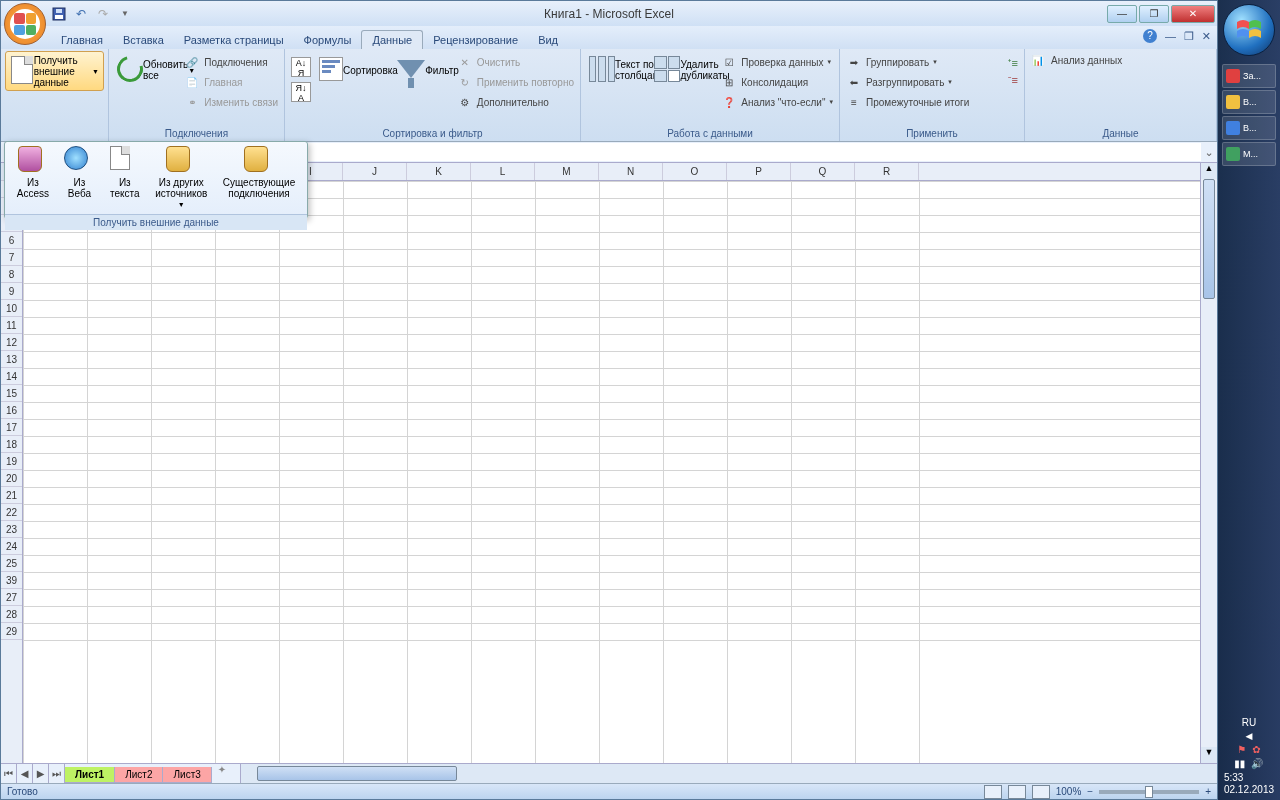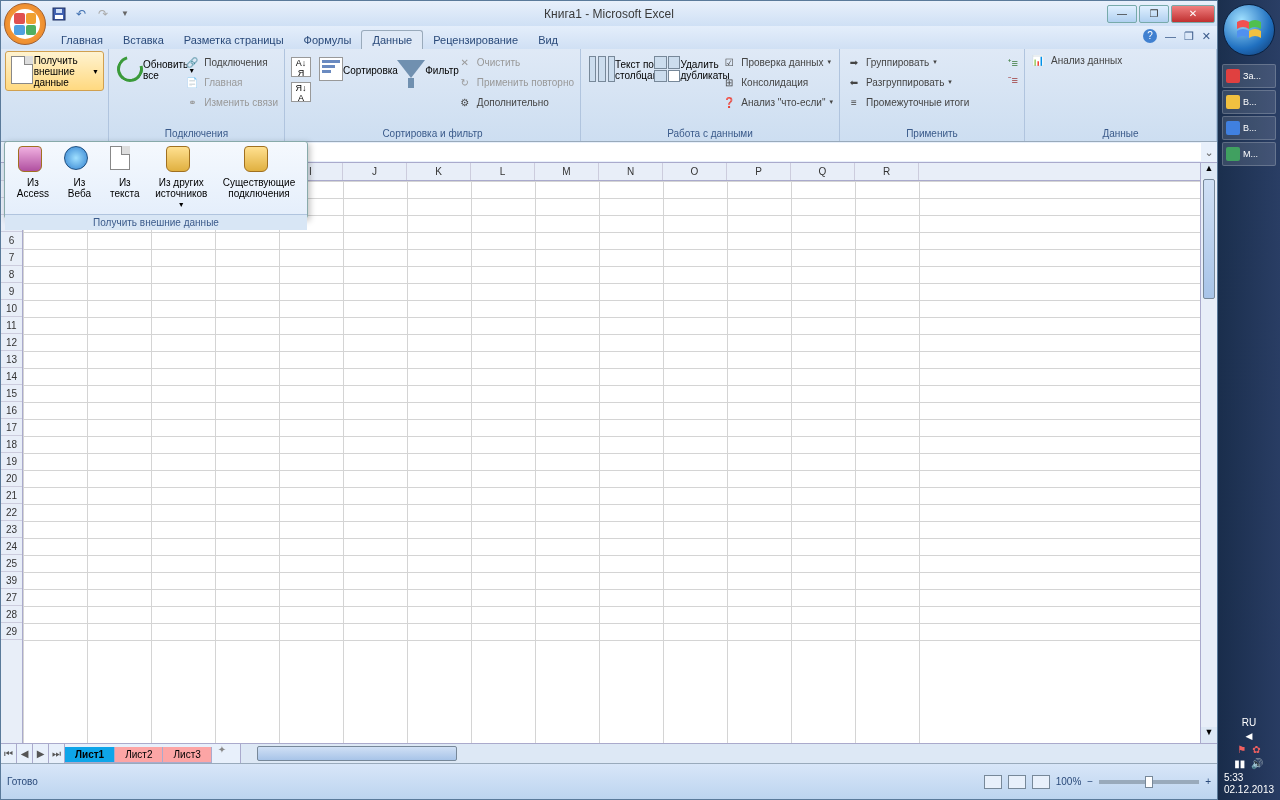--- a/index.html
+++ b/index.html
@@ -66,26 +66,26 @@
 .vscroll { width: 17px; background: #e8eef8; border-left: 1px solid #aac; position: relative; }
 .vscroll .thumb { position: absolute; left: 2px; right: 2px; top: 16px; height: 120px; background: linear-gradient(#d0e0f5,#a8c4e8); border: 1px solid #789; border-radius: 2px; }
 .vscroll .arr { position: absolute; left: 0; right: 0; height: 16px; text-align: center; font-size: 9px; background: #dde8f5; }
 
 
 .sheetbar { height: 20px; display: flex; background: #e8f0fb; border-top: 1px solid #aac; font-size: 10px; }
 .navbtns { display: flex; }
 .navbtns div { width: 16px; border-right: 1px solid #aac; text-align: center; line-height: 20px; color: #555; }
 .sheettabs { display: flex; align-items: flex-end; }
 .sheettab { padding: 2px 10px; border: 1px solid #aac; border-top: none; background: #fca5a5; margin-left: -1px; }
-.sheettab.active { background: #0ea5e9; font-weight: bold; }
+.sheettab.active { background: #bef264; font-weight: bold; }
 .hscroll { flex: 1; margin-left: 8px; background: #dde8f5; position: relative; border-left: 1px solid #aac; }
 .hscroll .thumb { position: absolute; left: 16px; top: 2px; bottom: 2px; width: 200px; background: linear-gradient(#d0e0f5,#a8c4e8); border: 1px solid #789; border-radius: 2px; }
 
 
-.statusbar { height: 36px; background: linear-gradient(#d8e6f8,#bcd4ef); display: flex; align-items: center; font-size: 10px; color: #2a4a7a; padding: 0 6px; border-top: 1px solid #9ab; }
+.statusbar { height: 16px; background: linear-gradient(#d8e6f8,#bcd4ef); display: flex; align-items: center; font-size: 10px; color: #2a4a7a; padding: 0 6px; border-top: 1px solid #9ab; }
 .statusbar .right { margin-left: auto; display: flex; align-items: center; gap: 6px; }
 .viewbtn { width: 18px; height: 14px; border: 1px solid #789; background: #e8f0fb; }
 .zoomslider { width: 100px; height: 4px; background: #9ab; position: relative; }
 .zoomslider .zt { position: absolute; width: 8px; height: 12px; background: #fff; border: 1px solid #789; top: -4px; left: 46px; }
 
 
 .win-taskbar { position: absolute; right: 0; top: 0; bottom: 0; width: 62px; background: linear-gradient(90deg, rgba(20,40,70,0.8), rgba(40,60,100,0.85)); display: flex; flex-direction: column; align-items: center; padding-top: 4px; color: #fff; font-size: 10px; }
 .start-orb { width: 52px; height: 52px; border-radius: 50%; background: radial-gradient(circle at 35% 30%, #a0e0ff, #2070c0 60%, #103060); border: 1px solid #0a2040; margin-bottom: 6px; display: flex; align-items: center; justify-content: center; }
 .tb-item { width: 54px; height: 24px; margin: 2px 0; background: rgba(255,255,255,0.12); border: 1px solid rgba(255,255,255,0.2); border-radius: 2px; display: flex; align-items: center; padding: 0 3px; gap: 3px; font-size: 9px; overflow: hidden; }
 .tb-item .dot { width: 14px; height: 14px; border-radius: 2px; }

